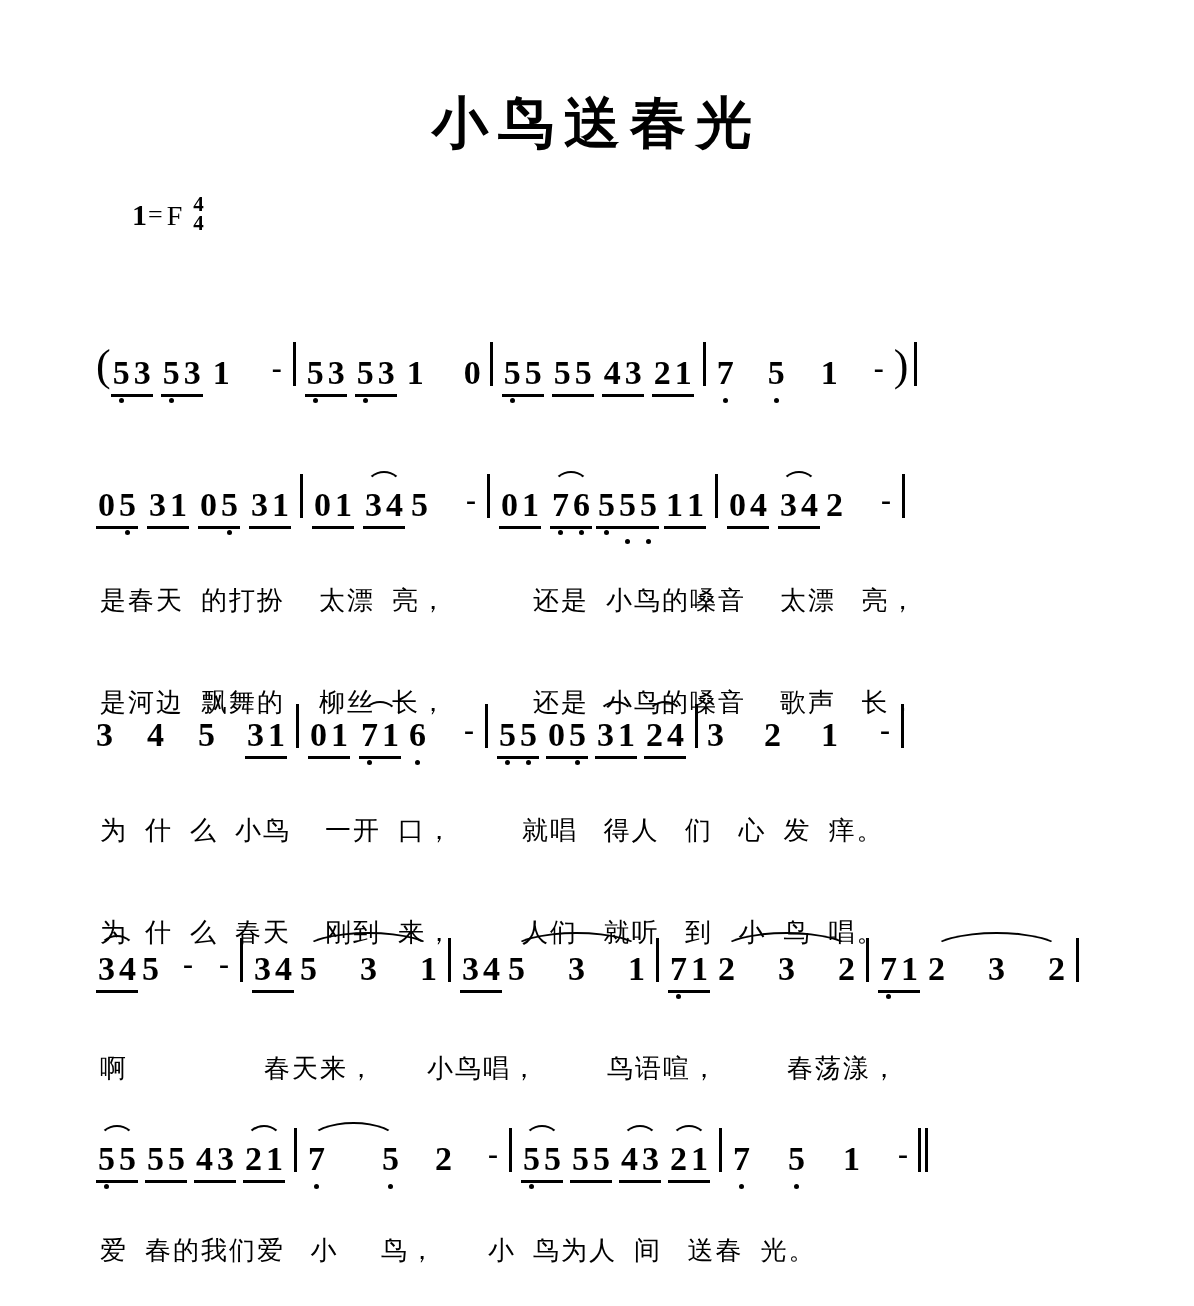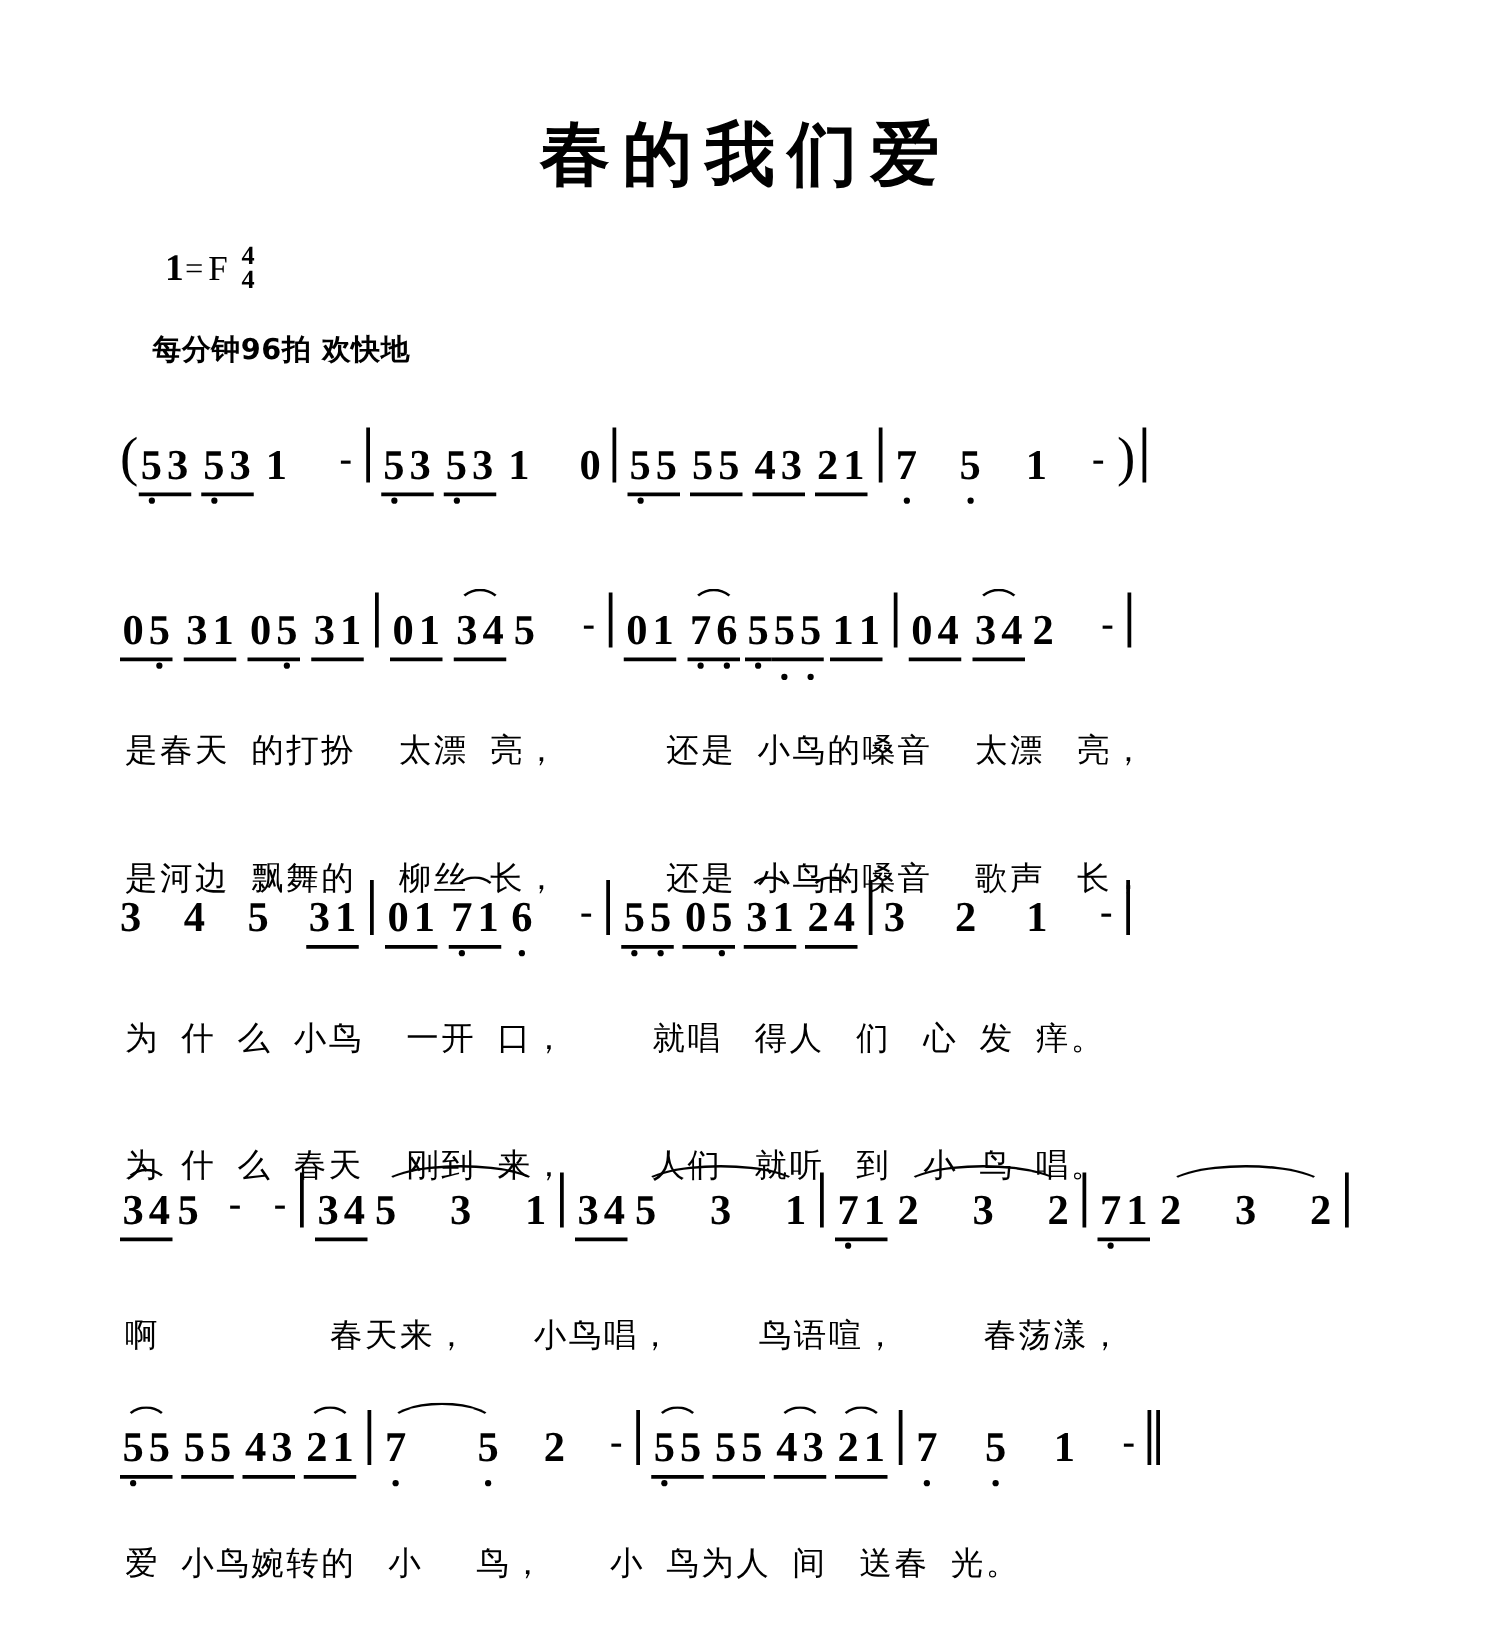--- a/index.html
+++ b/index.html
@@ -76,32 +76,31 @@
   .watermark{position:absolute;right:16px;bottom:14px;
       font-family:"Liberation Serif",serif;font-size:27px;letter-spacing:1px;
       color:#f09a99;}
   .watermark b{font-size:31px;font-weight:bold;color:#ef7b79;}
 </style>
 </head>
 <body>
 
 <div class="sheet">
 
-  <div class="title">春的我们爱</div>
+  <div class="title">小鸟送春光</div>
 
   <div class="key-block">
     <span class="k1">1</span>
     <span class="eq">=</span>
     <span class="kf">F</span>
     <span class="timesig">
       <span>4</span>
       <span>4</span>
     </span>
   </div>
-  <div class="tempo">每分钟96拍 欢快地</div>
 
 
   <div class="system" style="top:316px;">
     <div class="staffline">
       <span class="nt paren">(</span>
       <span class="nt beam">
         <span class="num dotlow">5</span>
         <span class="num">3</span>
       </span>
       <span class="gap" style="width:8px"></span>
@@ -451,17 +450,17 @@
       <span class="nt"><span class="num dotlow">5</span></span>
       <span class="gap" style="width:36px"></span>
       <span class="nt">1</span>
       <span class="gap" style="width:36px"></span>
       <span class="nt dash">-</span>
       <span class="barend"><i></i><i></i></span>
     </div>
   </div>
 
   <div class="lyrics" style="top:1170px;">
-    <div class="lyr-row">爱  小鸟婉转的   小     鸟，      小  鸟为人  间   送春  光。</div>
+    <div class="lyr-row">爱  春的我们爱   小     鸟，      小  鸟为人  间   送春  光。</div>
   </div>
 
 
 </div>
 
 </body></html>

